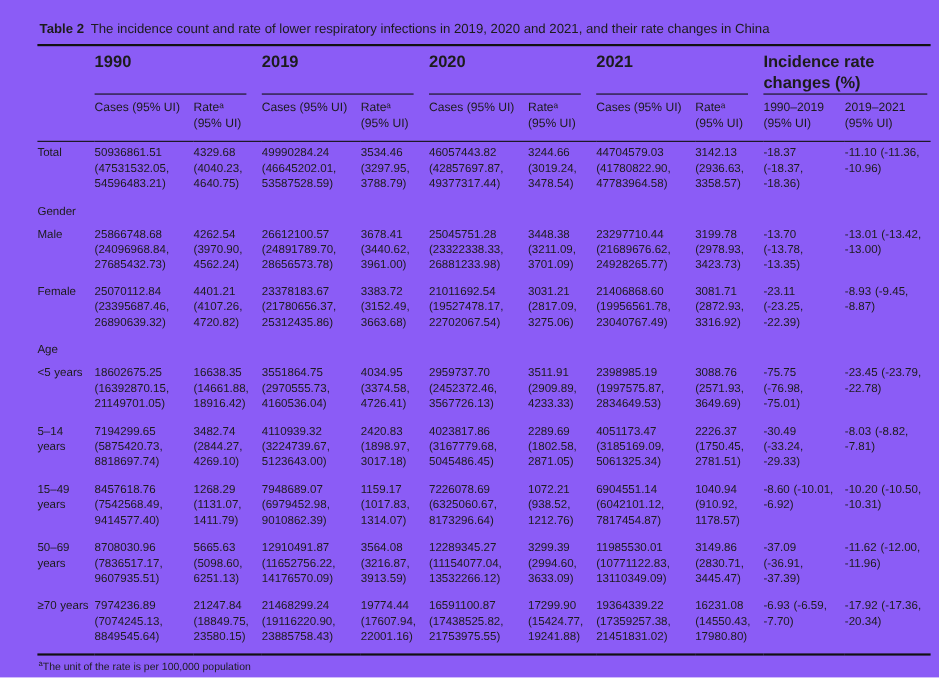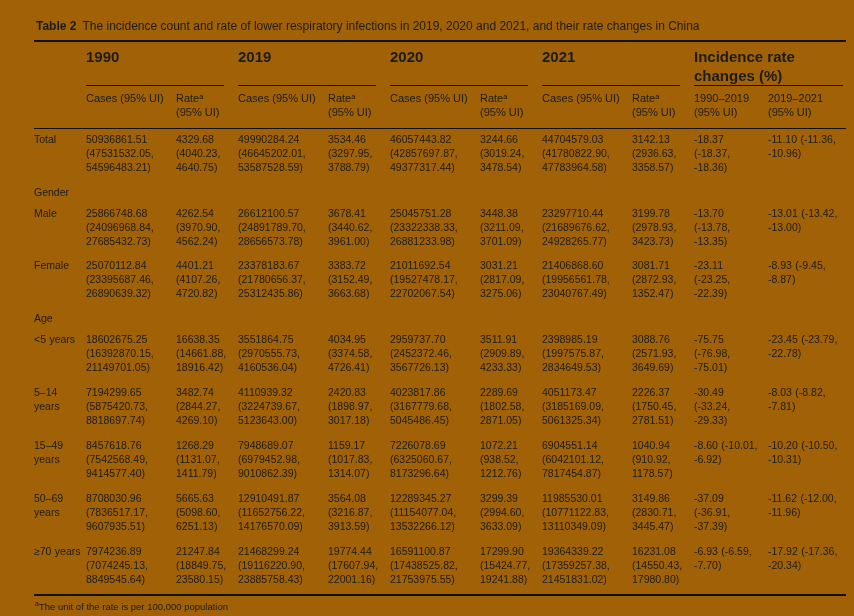--- a/index.html
+++ b/index.html
@@ -7,21 +7,21 @@
     padding: 0;
     background: #ffffff;
     color: #1c1c1c;
     font-family: "Liberation Sans", "DejaVu Sans", sans-serif;
   }
   .page {
     width: 854px;
     height: 616px;
     box-sizing: border-box;
     padding: 16px 8px 0 34px;
-    background: #a16207;
+    background: #8b5cf6;
     overflow: hidden;
   }
   .title {
     font-size: 12px;
     line-height: 1.35;
     padding: 2px 2px 6px 2px;
     border-bottom: 2px solid #111;
   }
   .title .title-label { font-weight: bold; margin-right: 6px; }
   table.main {
@@ -168,21 +168,21 @@
         </tr>
         <tr>
           <td class="row-label">Female</td>
           <td class="cell">25070112.84 (23395687.46, 26890639.32)</td>
           <td class="cell">4401.21 (4107.26, 4720.82)</td>
           <td class="cell">23378183.67 (21780656.37, 25312435.86)</td>
           <td class="cell">3383.72 (3152.49, 3663.68)</td>
           <td class="cell">21011692.54 (19527478.17, 22702067.54)</td>
           <td class="cell">3031.21 (2817.09, 3275.06)</td>
           <td class="cell">21406868.60 (19956561.78, 23040767.49)</td>
-          <td class="cell">3081.71 (2872.93, 1352.47)</td>
+          <td class="cell">3081.71 (2872.93, 3316.92)</td>
           <td class="cell">-23.11 (-23.25, -22.39)</td>
           <td class="cell">-8.93 (-9.45, -8.87)</td>
         </tr>
         <tr>
           <td colspan="11" class="section-label">Age</td>
         </tr>
         <tr>
           <td class="row-label">&lt;5 years</td>
           <td class="cell">18602675.25 (16392870.15, 21149701.05)</td>
           <td class="cell">16638.35 (14661.88, 18916.42)</td>

